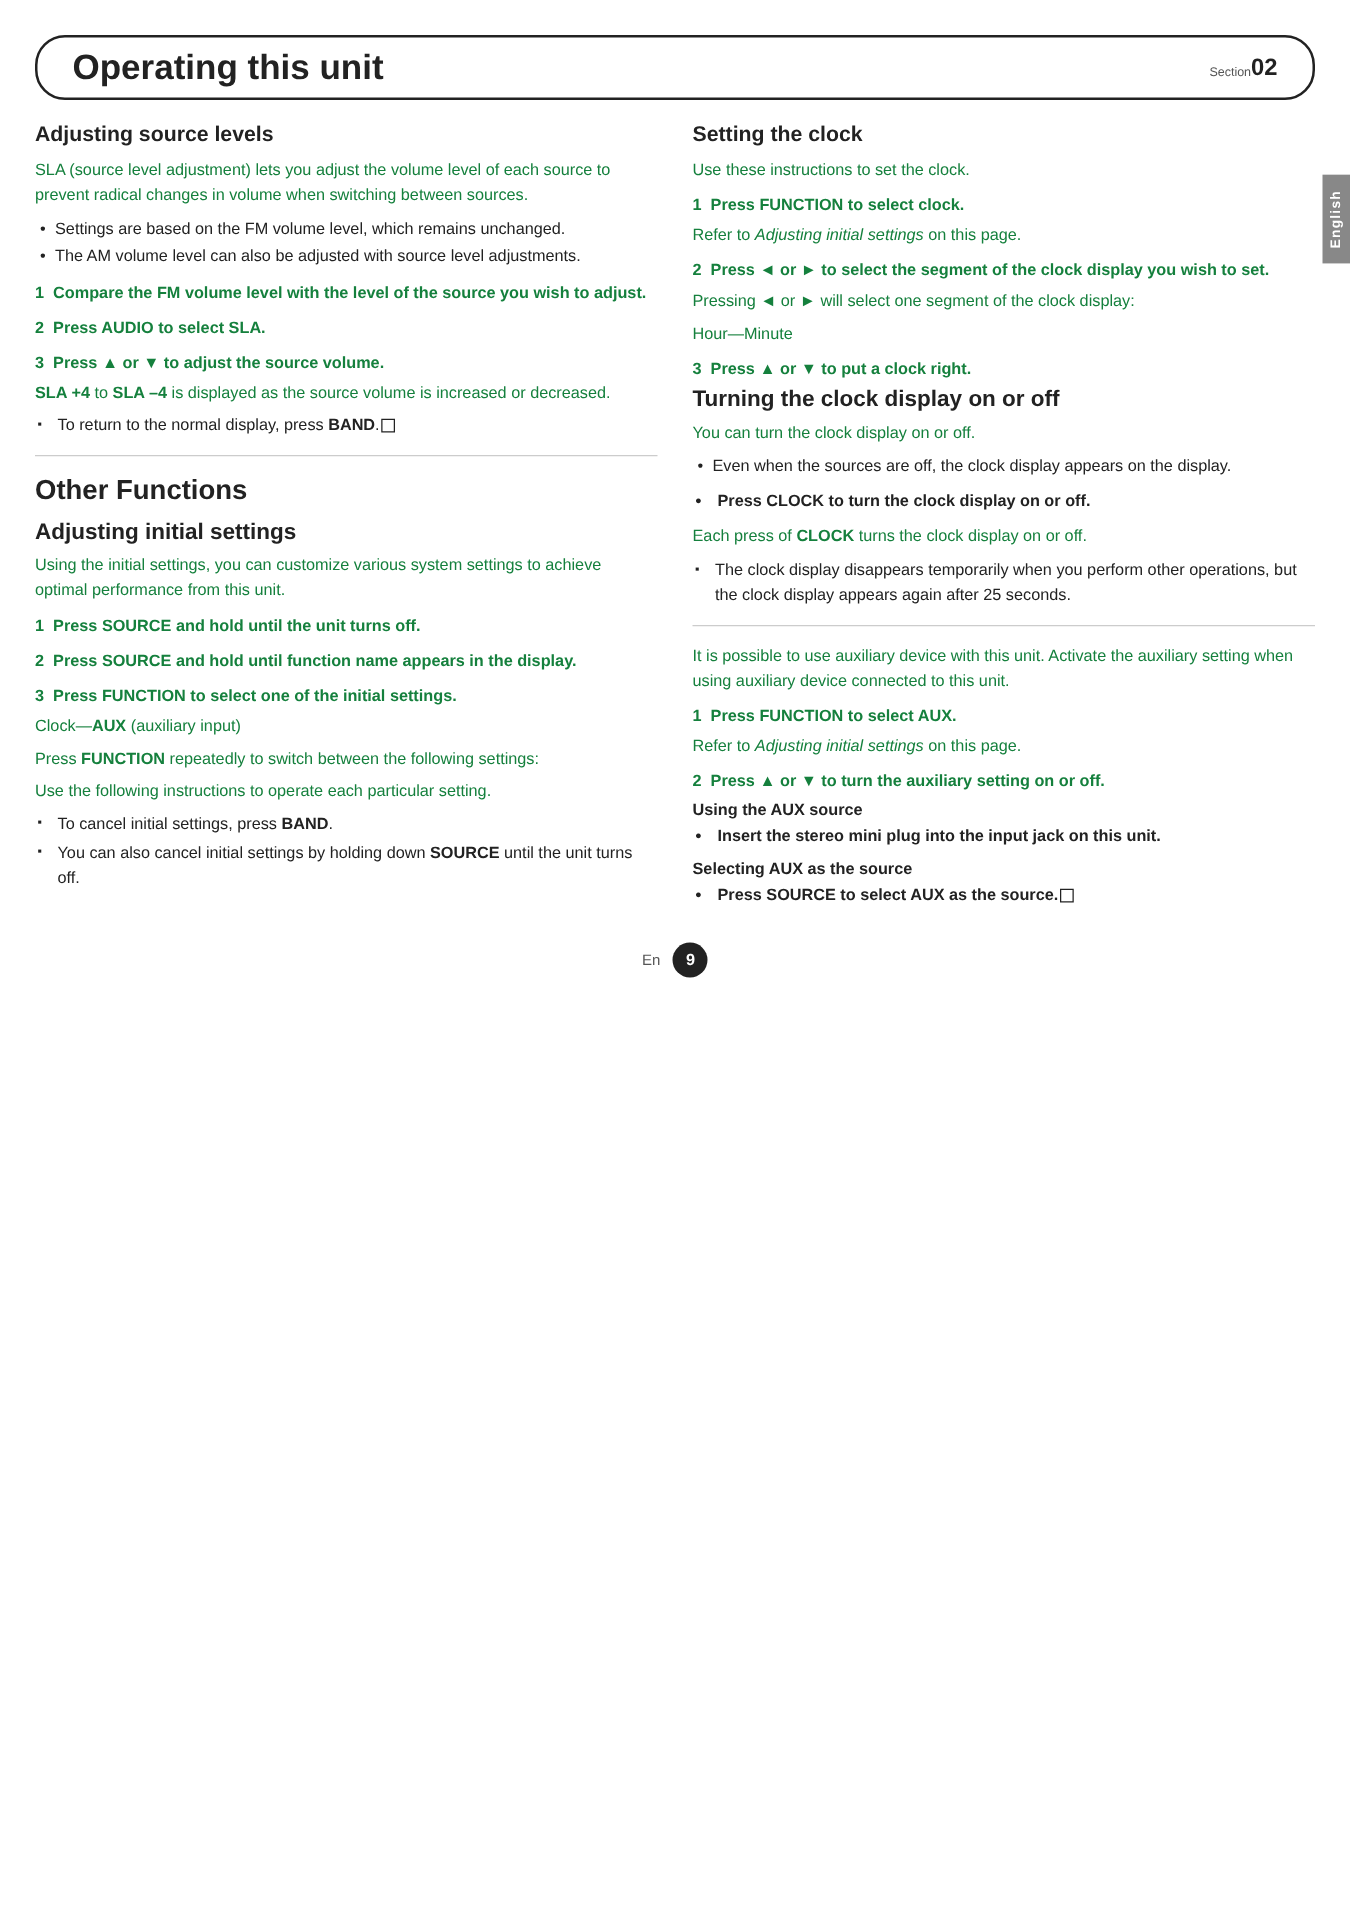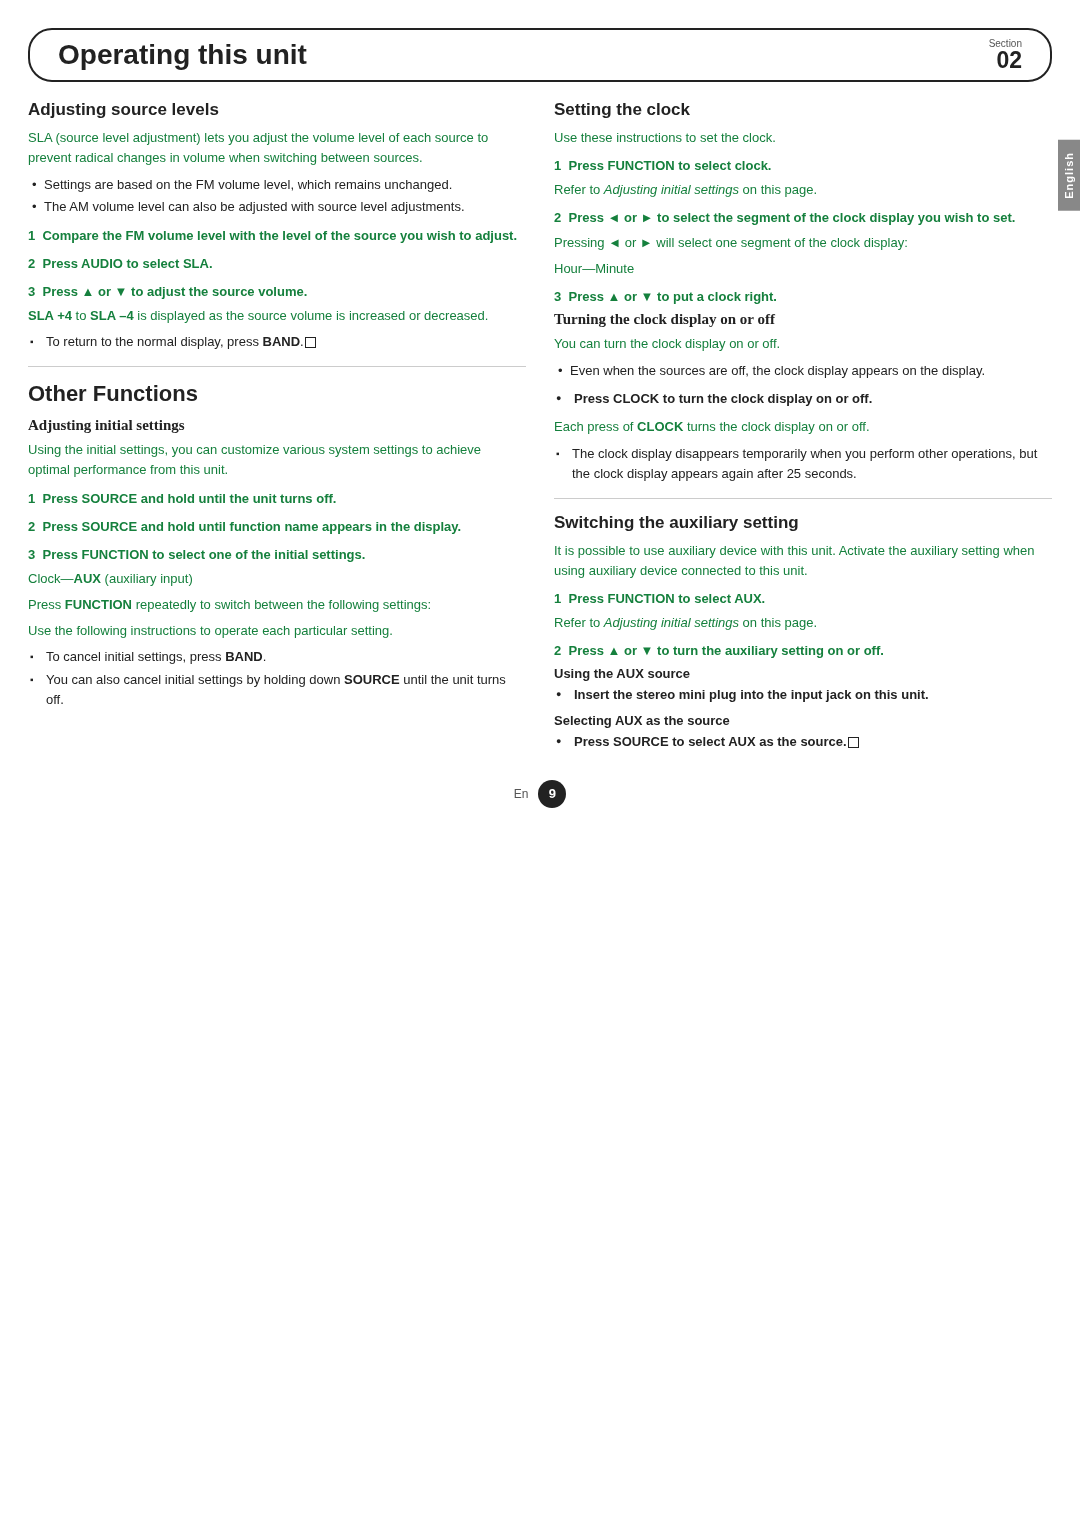--- a/index.html
+++ b/index.html
@@ -23,31 +23,31 @@
       margin: 28px 28px 0 28px;
       padding: 8px 28px;
       text-align: right;
     }
     .header-title {
       font-size: 28px;
       font-weight: bold;
     }
     .section-badge {
       display: flex;
-      flex-direction: column;
+      flex-direction: row;
       align-items: flex-end;
       font-size: 10px;
       color: #555;
     }
     .section-badge .section-label {
       font-size: 10px;
       color: #555;
     }
     .section-badge .section-number {
-      font-size: 23px;
+      font-size: 19px;
       font-weight: bold;
       color: #222;
       line-height: 1;
     }
 
     
     .english-tab {
       position: absolute;
       right: 0;
       top: 140px;
@@ -78,24 +78,23 @@
       min-width: 0;
     }
 
     
     .section-heading {
       font-size: 17px;
       font-weight: bold;
       margin-bottom: 8px;
     }
     .sub-heading {
-      font-size: 15px;
+      font-size: 18px;
       font-weight: bold;
       margin-bottom: 6px;
-      font-family: Liberation Serif, serif;
     }
     .sub-heading-small {
       font-size: 13px;
       font-weight: bold;
       margin-bottom: 4px;
     }
 
     p {
       font-size: 13px;
       line-height: 1.55;
@@ -320,21 +319,20 @@
         <p class="step-body">Each press of <b>CLOCK</b> turns the clock display on or off.</p>
         <ul class="square-bullet-list">
           <li>The clock display disappears temporarily when you perform other operations, but the clock display appears again after 25 seconds.</li>
         </ul>
       </div>
     </div>
 
     <hr class="divider">
 
     <div>
-      <div class="section-heading">Switching the auxiliary setting</div>
       <p>It is possible to use auxiliary device with this unit. Activate the auxiliary setting when using auxiliary device connected to this unit.</p>
       <p class="numbered-step">
         <span>1</span>&nbsp;&nbsp;<b>Press FUNCTION to select AUX.</b>
       </p>
       <p class="step-body">Refer to <i>Adjusting initial settings</i> on this page.</p>
       <p class="numbered-step">
         <span>2</span>&nbsp;&nbsp;<b>Press ▲ or ▼ to turn the auxiliary setting on or off.</b>
       </p>
 
       <div>

